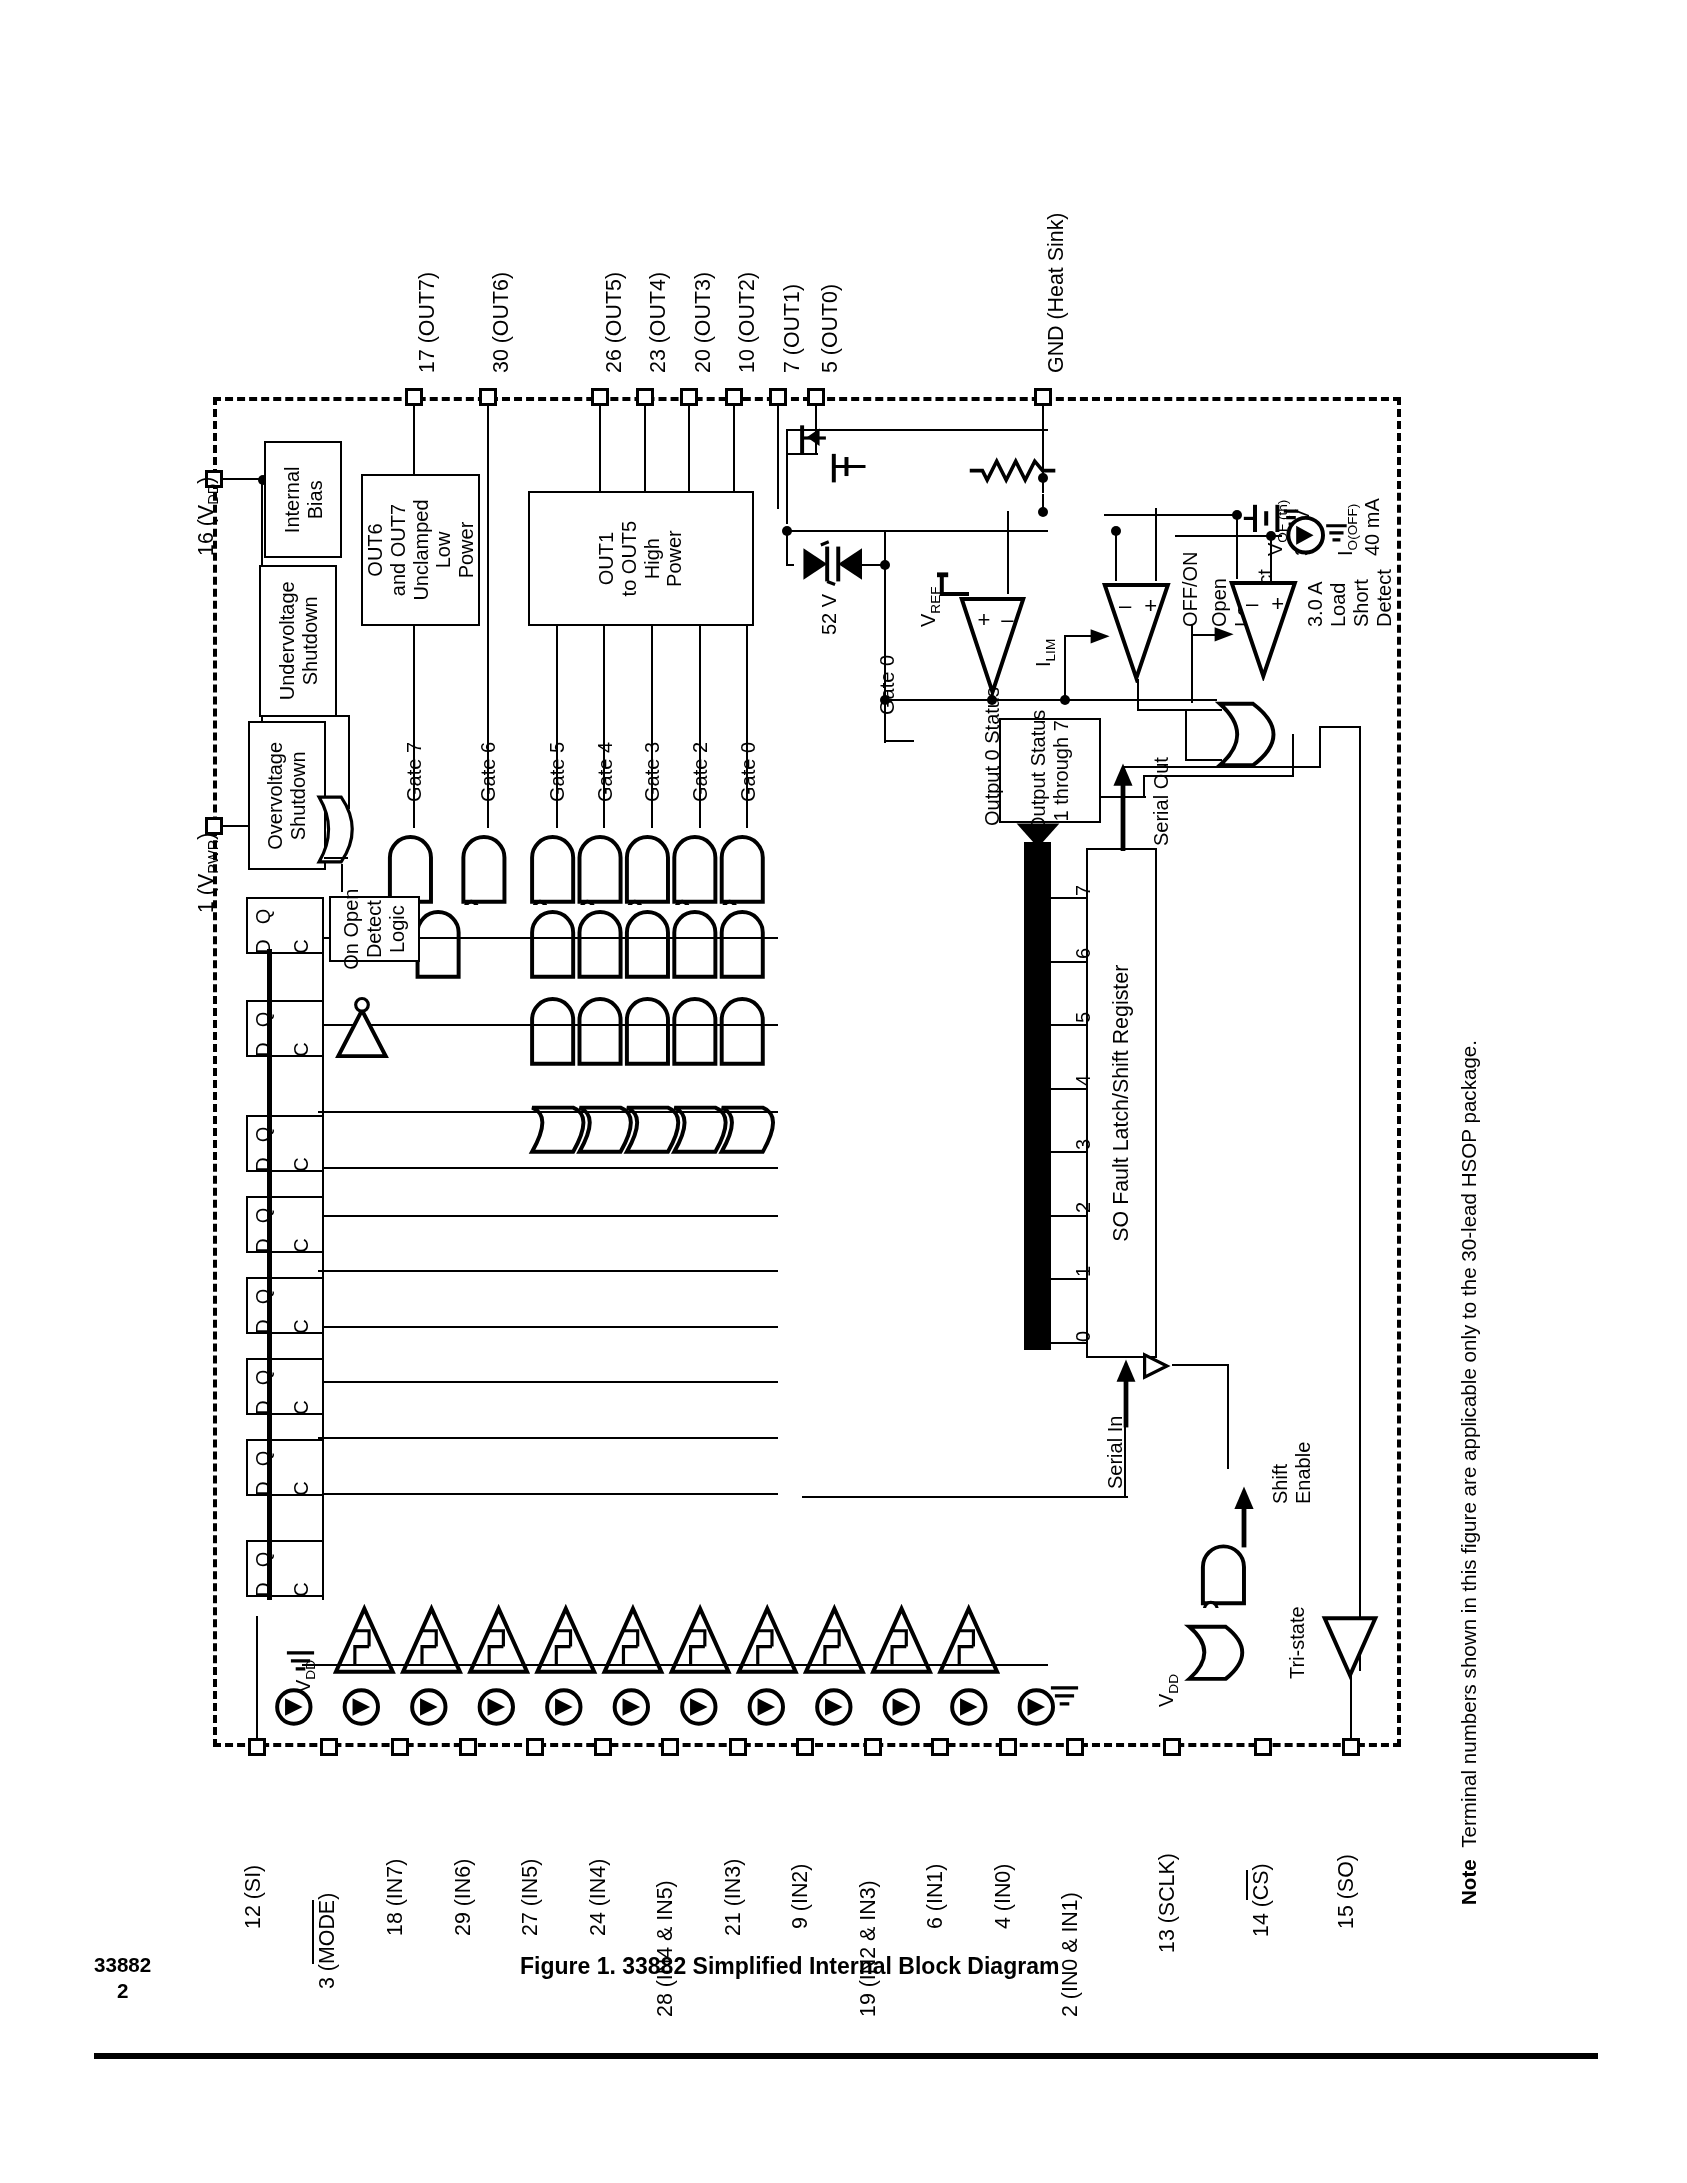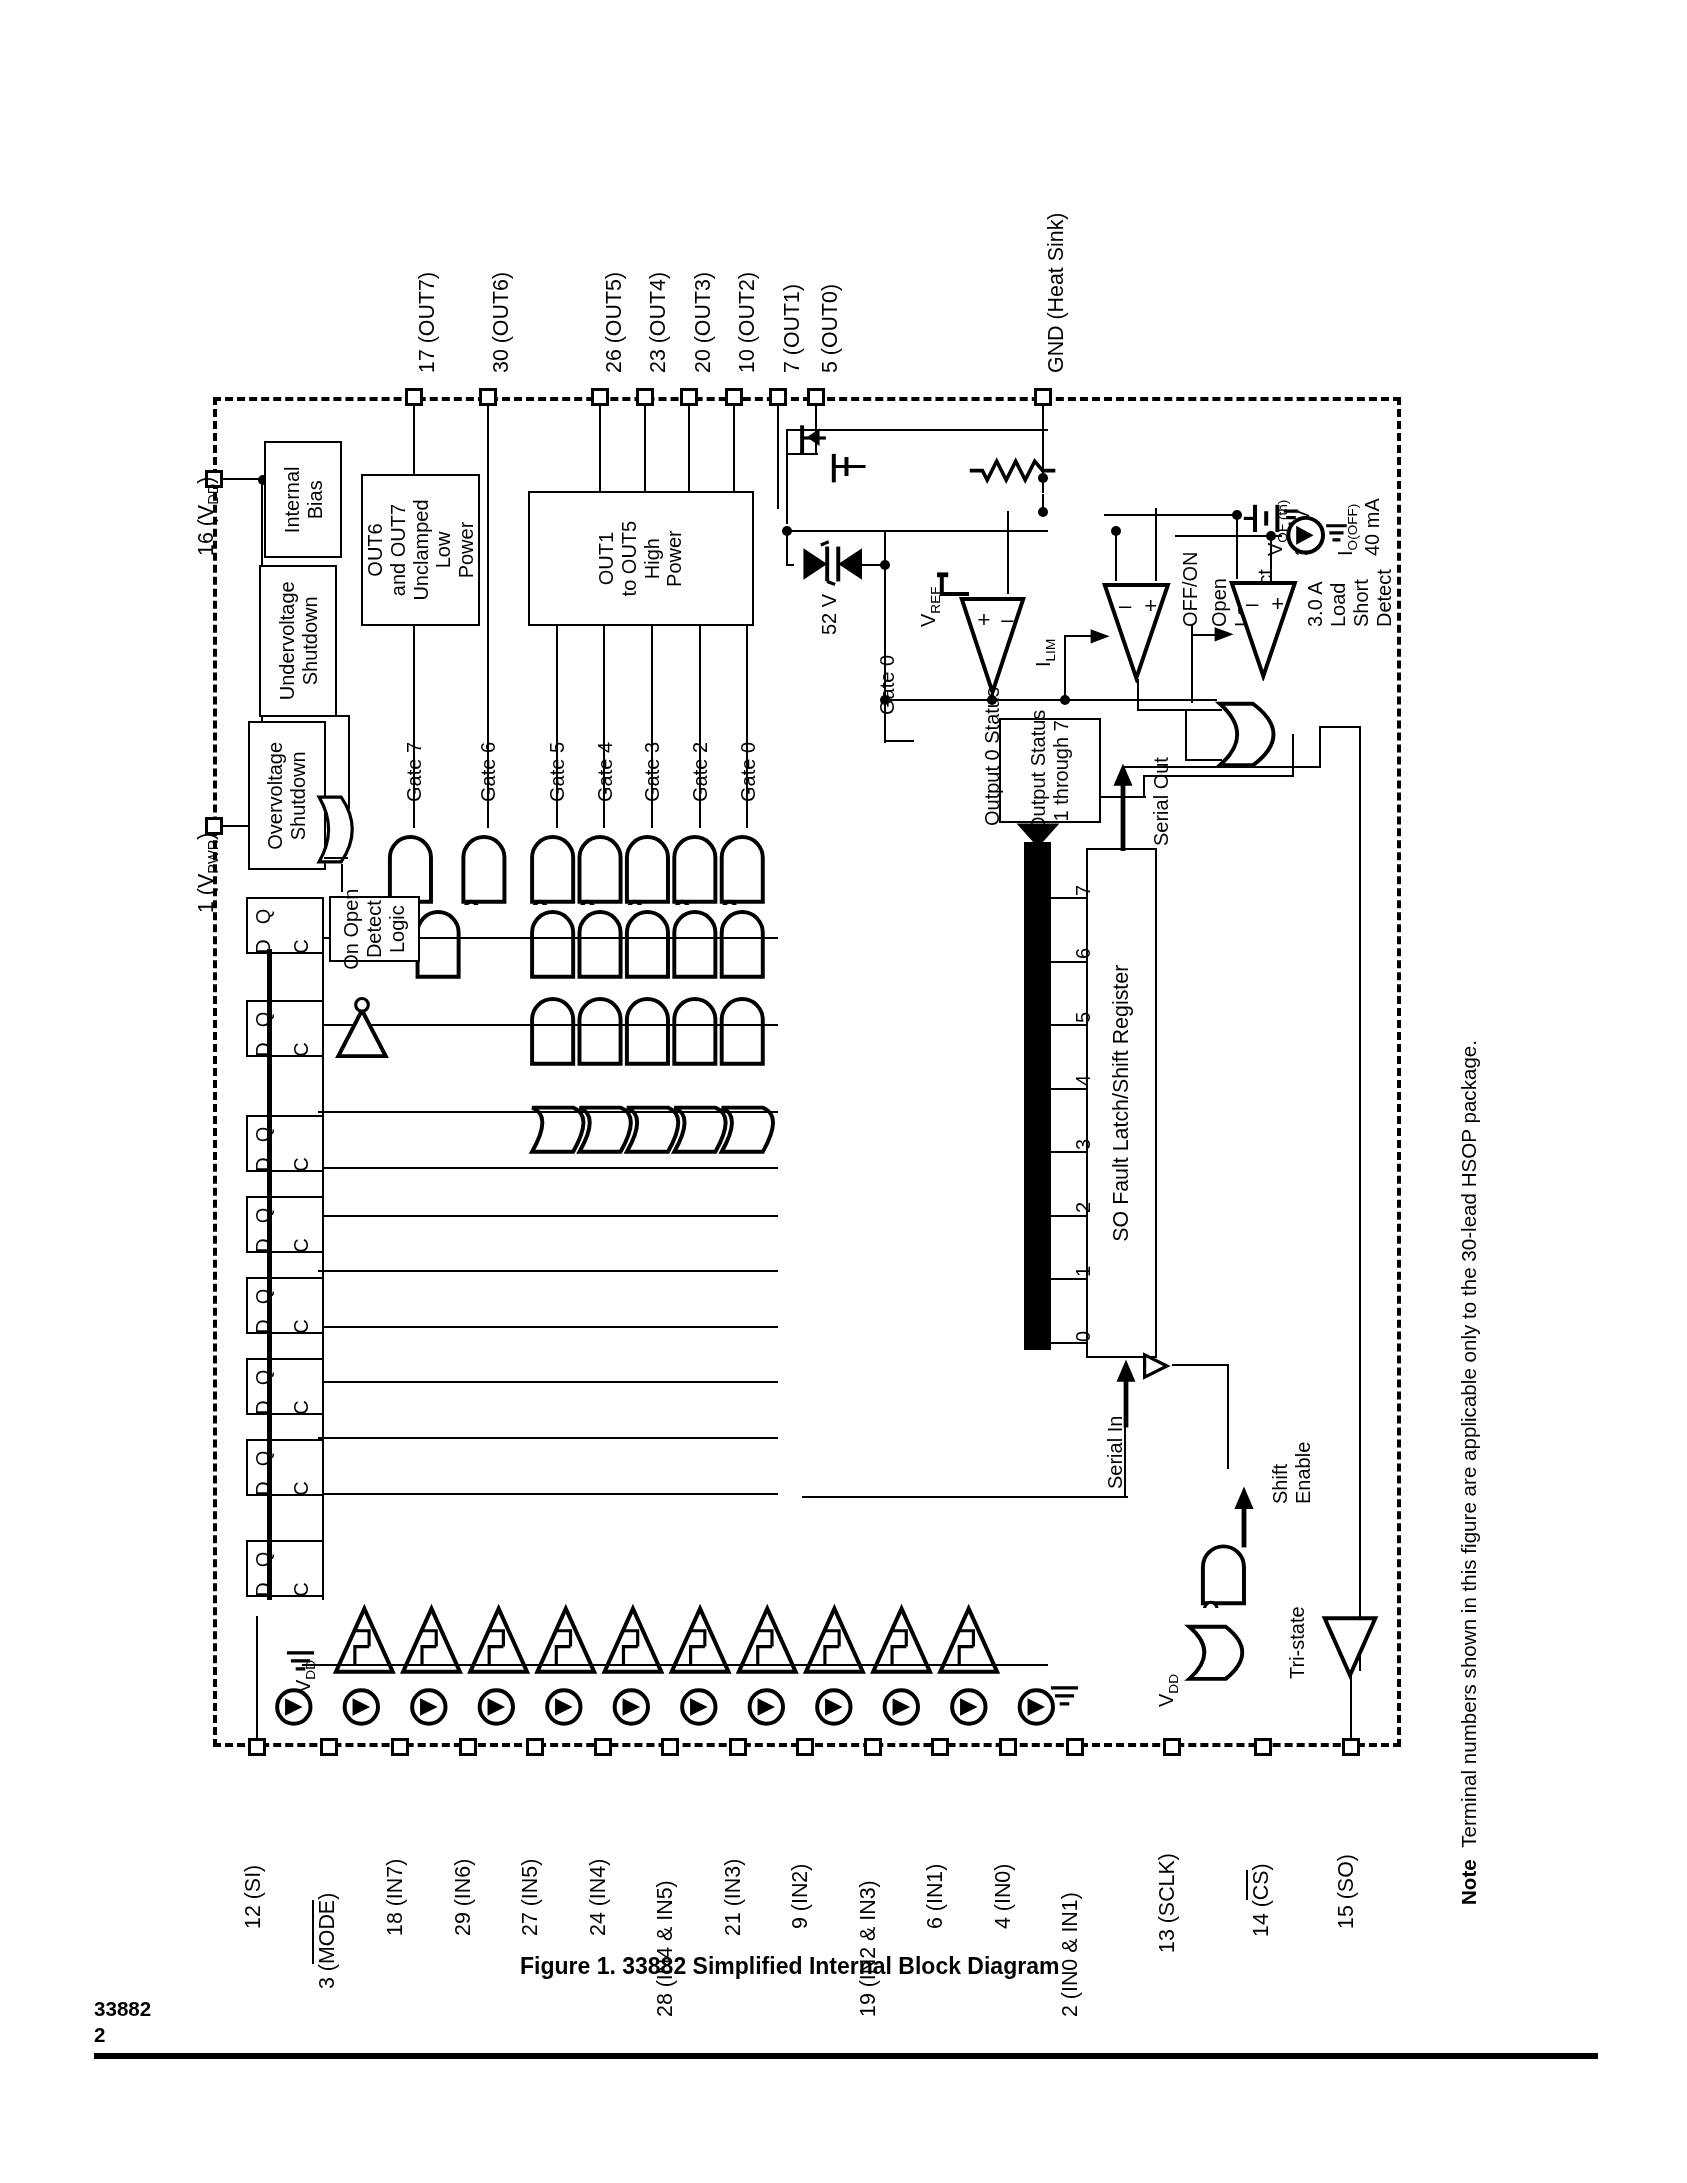--- a/index.html
+++ b/index.html
@@ -630,19 +630,19 @@
     <div class="plabel" style="left:1334px;top:1929px;">15 (SO)</div>
     <div class="wire vw" style="left:1350px;top:1675px;height:65px;"></div>
   </div>
 
   <div id="note" style="left:1457px;top:1905px;">
     <b>Note</b>&nbsp;&nbsp;<span>Terminal numbers shown in this figure are applicable only to the 30-lead HSOP package.</span>
   </div>
 
   <div id="caption" style="left:520px;top:1933px;margin-top:20px;">Figure 1. 33882 Simplified Internal Block Diagram</div>
   <div id="rule" style="left:94px;top:2053px;width:1504px;"></div>
-  <div id="fnum" style="left:94px;top:1996px;">
+  <div id="fnum" style="left:94px;top:1952px;text-align:center;">
     <div>33882</div>
     <div>2</div>
   </div>
 
 </div>
 
 
 </body></html>

